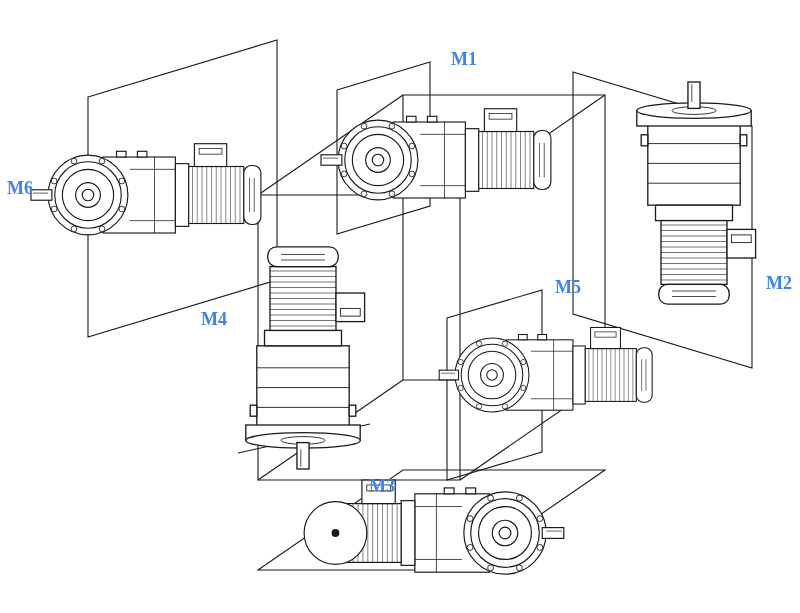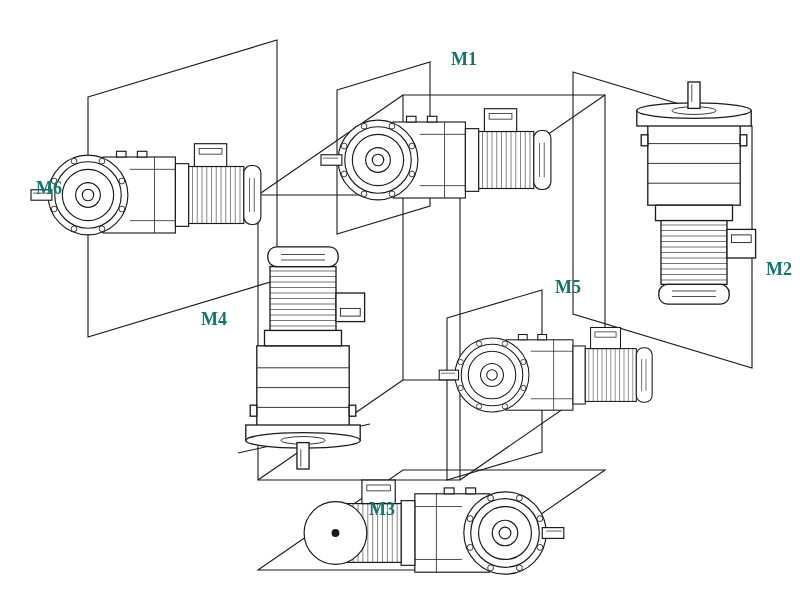--- a/index.html
+++ b/index.html
@@ -18,30 +18,30 @@
   .canvas svg {
     position: absolute;
     left: 0;
     top: 0;
   }
   .pos-label {
     position: absolute;
     font-family: "Liberation Serif", serif;
     font-weight: 700;
     font-size: 18px;
-    color: #0f766e;
+    color: #3b82f6;
     letter-spacing: 0px;
     user-select: none;
   }
   #label-m1 { left: 451px; top: 49px;  }
-  #label-m2 { left: 766px; top: 259px; text-align: right; }
-  #label-m3 { left: 369px; top: 499px; text-align: center; }
+  #label-m2 { left: 766px; top: 273px; text-align: right; }
+  #label-m3 { left: 369px; top: 476px; text-align: center; }
   #label-m4 { left: 201px; top: 309px; }
   #label-m5 { left: 555px; top: 255px; margin-top: 22px; }
-  #label-m6 { left: 7px;   top: 178px; margin-left: 29px; }
+  #label-m6 { left: 7px;   top: 178px; }
 </style>
 </head>
 <body>
 
 <div class="canvas">
 
   <svg width="800" height="613" viewBox="0 0 800 613">
     <defs>
 
       <g id="gmh" fill="#ffffff" stroke="#1a1a1a" stroke-width="1.2">

